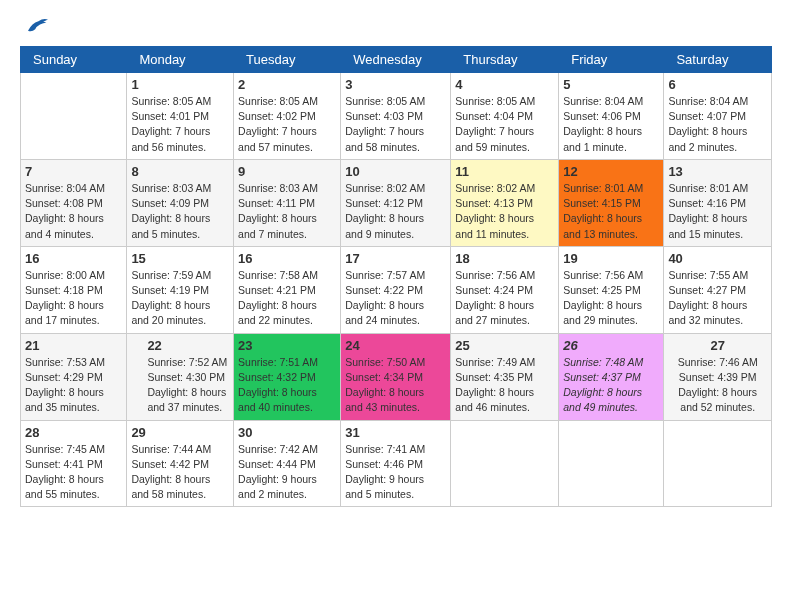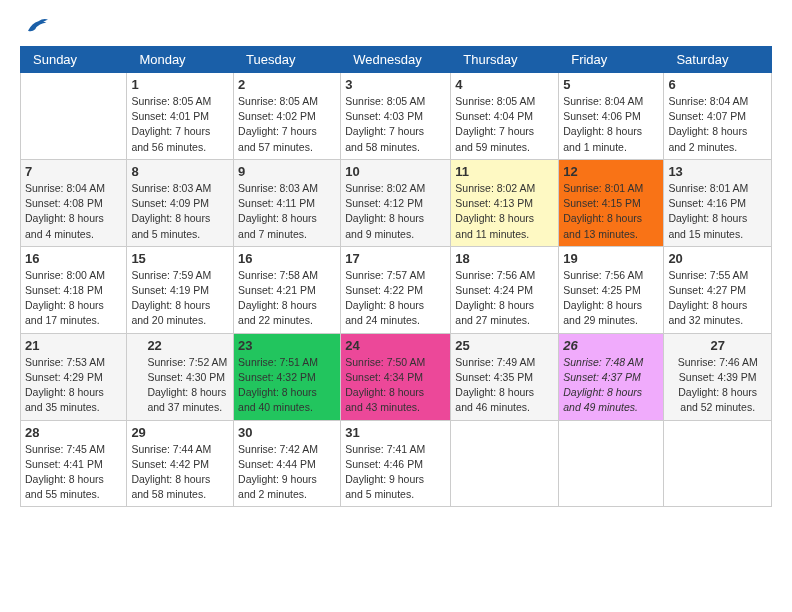--- a/index.html
+++ b/index.html
@@ -210,21 +210,21 @@
           </td>
           <td>
             <span class="day-num">18</span>
             <div class="day-info">Sunrise: 7:56 AM<br>Sunset: 4:24 PM<br>Daylight: 8 hours<br>and 27 minutes.</div>
           </td>
           <td>
             <span class="day-num">19</span>
             <div class="day-info">Sunrise: 7:56 AM<br>Sunset: 4:25 PM<br>Daylight: 8 hours<br>and 29 minutes.</div>
           </td>
           <td>
-            <span class="day-num">20</span>
+            <span class="day-num">40</span>
             <div class="day-info">Sunrise: 7:55 AM<br>Sunset: 4:27 PM<br>Daylight: 8 hours<br>and 32 minutes.</div>
           </td>
         </tr>
         <tr>
           <td style="background-color: rgb(245, 245, 245);">
             <span class="day-num">21</span>
             <div class="day-info">Sunrise: 7:53 AM<br>Sunset: 4:29 PM<br>Daylight: 8 hours<br>and 35 minutes.</div>
           </td>
           <td style="background-color: rgb(245, 245, 245); padding-left: 20px;">
             <span class="day-num">22</span>

